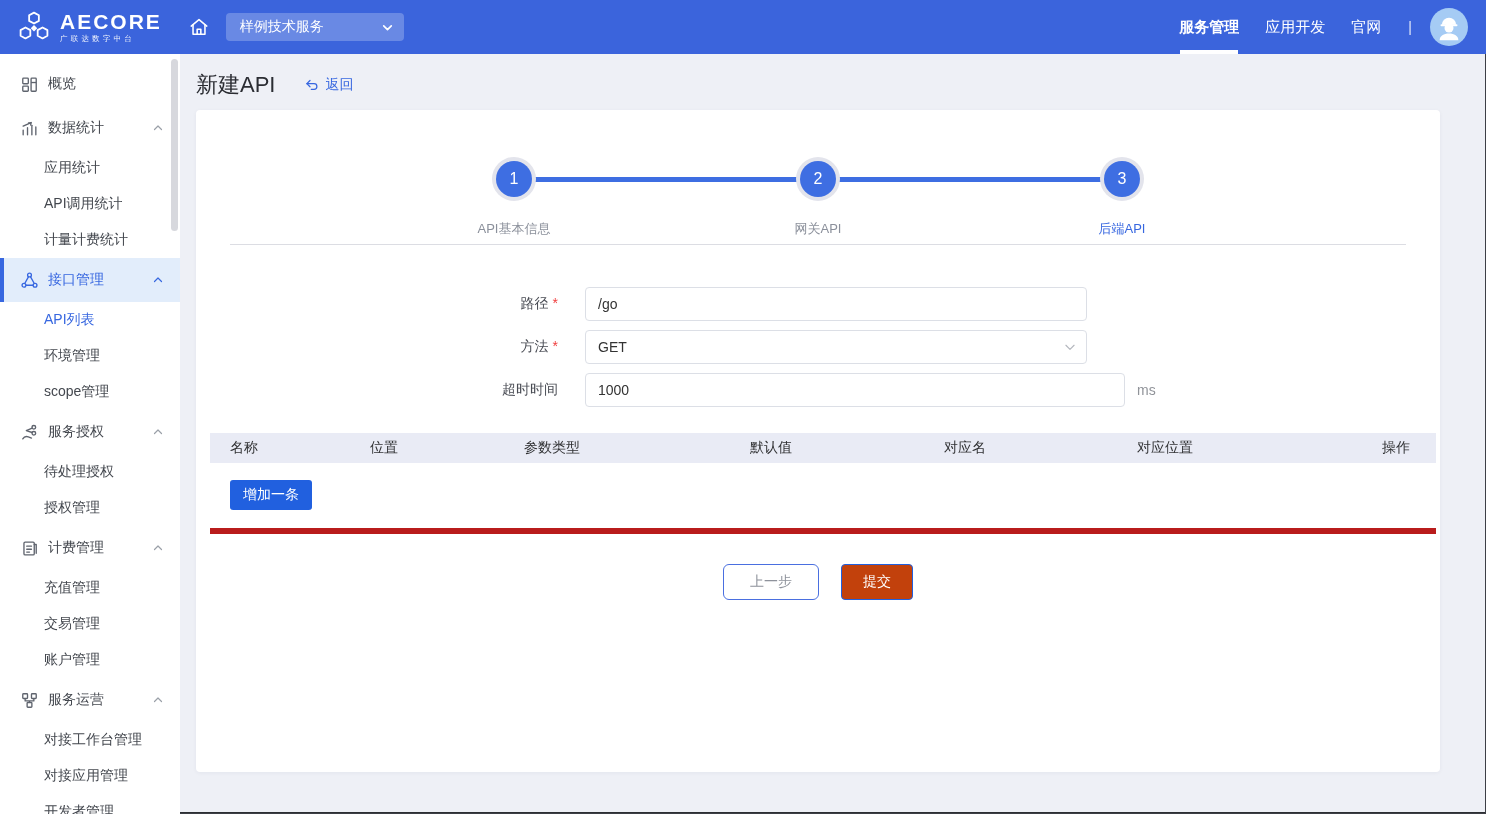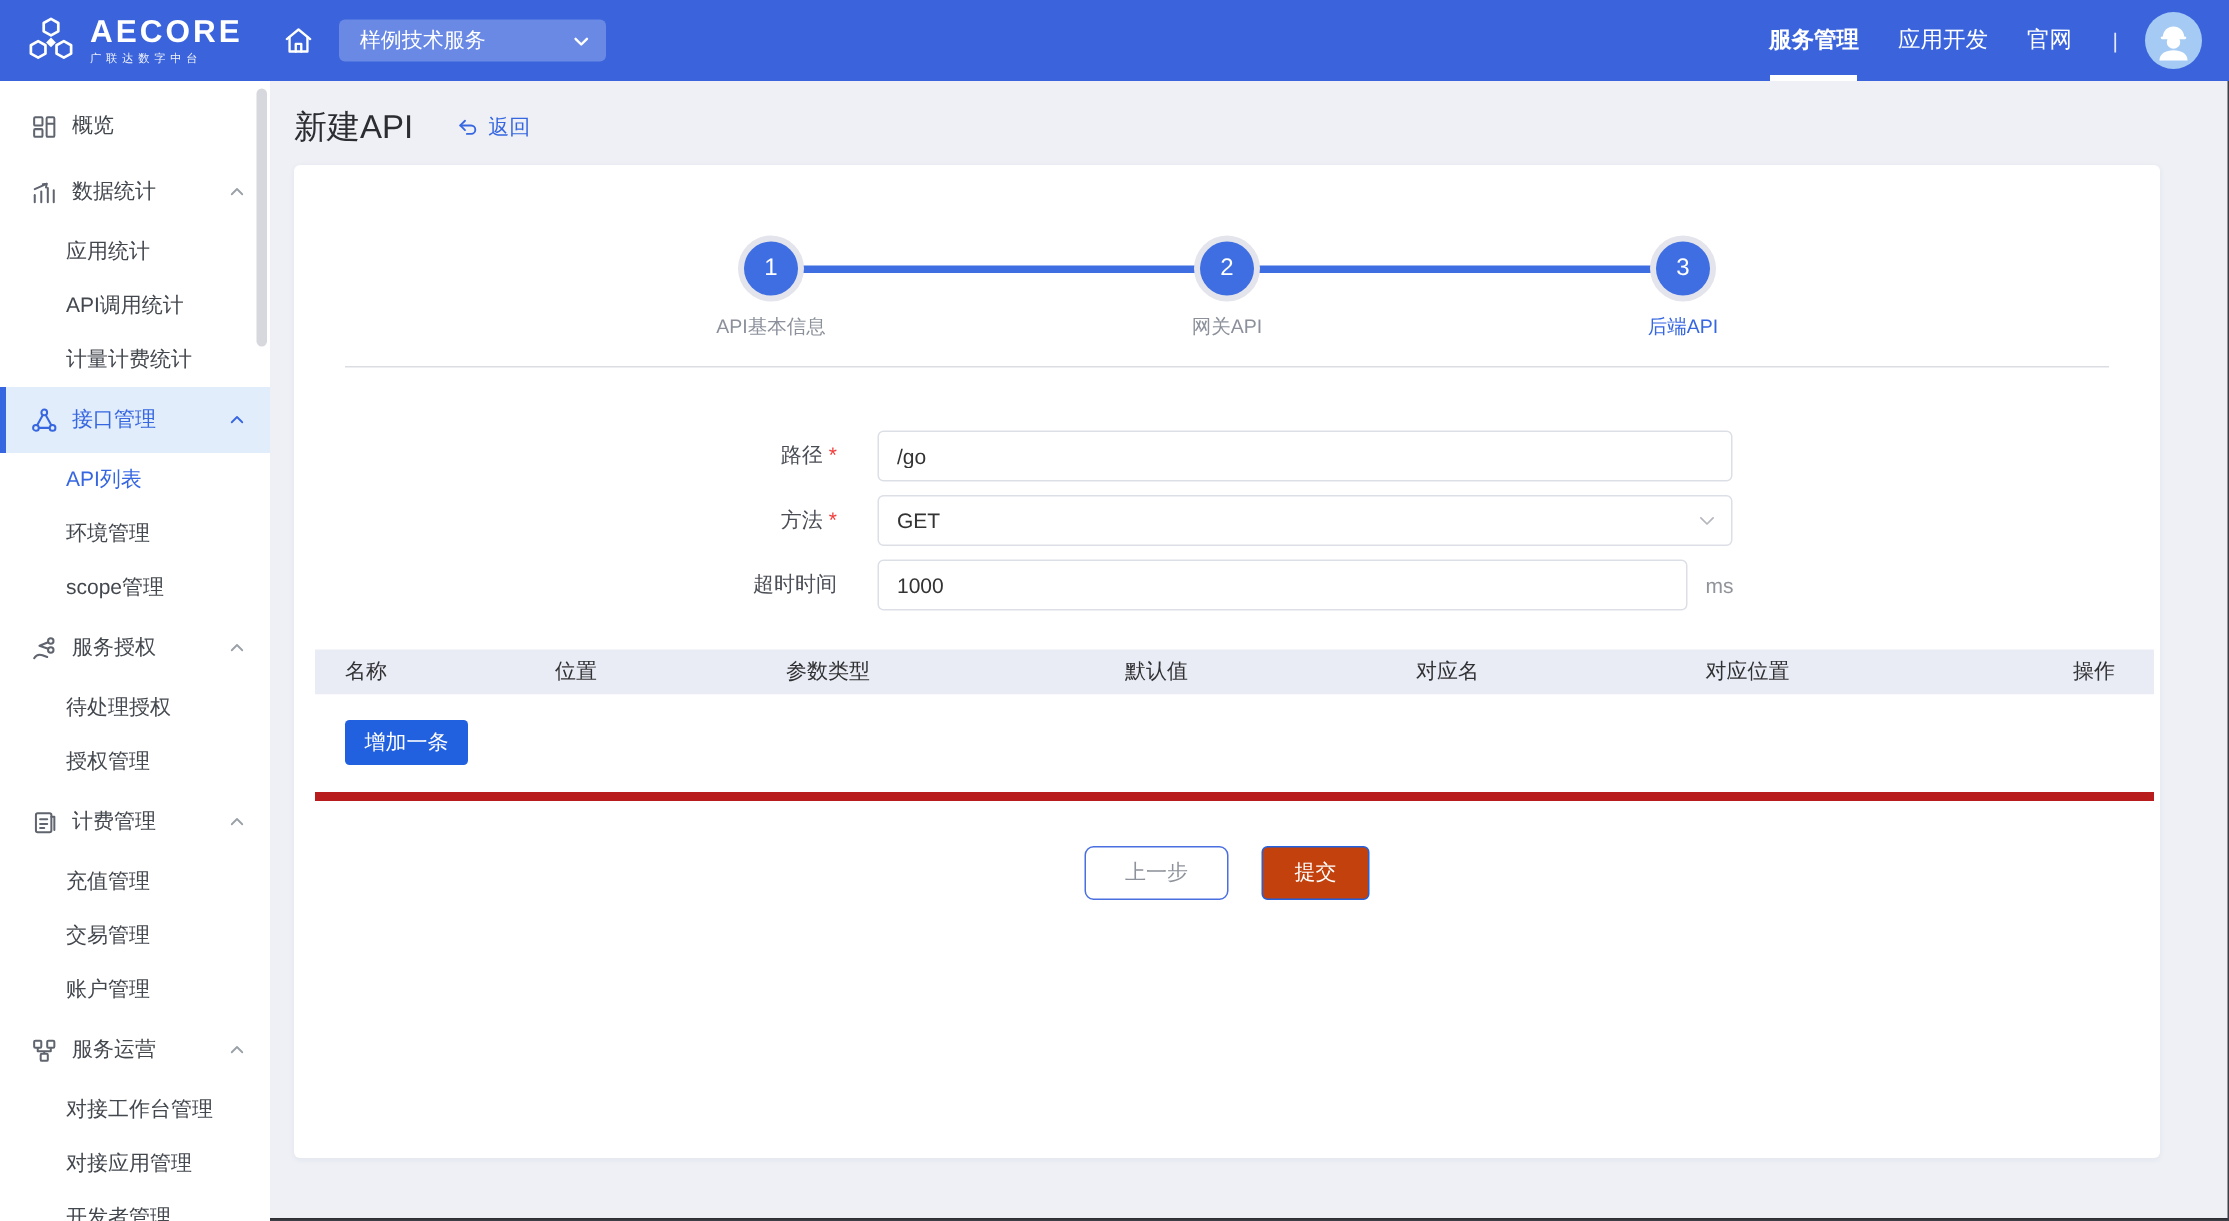--- a/index.html
+++ b/index.html
@@ -49,32 +49,32 @@
   .page-title { font-size:22px; color:#2b2d33; font-weight:500; }
   .back-link { margin-left:30px; display:flex; align-items:center; gap:5px; color:#3767e0; font-size:14px; cursor:pointer; }
   .back-link svg { width:15px; height:15px; }
 
   .card { background:#fff; border-radius:4px; height:662px; box-shadow:0 1px 4px rgba(25,35,80,.05); padding-top:38px; }
 
   
   .steps { display:flex; align-items:center; justify-content:center; position:relative; height:62px; }
   .step { position:relative; width:36px; height:36px; flex:0 0 auto; }
   .step .dot { width:36px; height:36px; border-radius:50%; background:#3e6ee2; color:#fff; font-size:16px; display:flex; align-items:center; justify-content:center; box-shadow:0 0 0 4px #e3e4ec; }
-  .step .st-label { position:absolute; top:48px; left:50%; transform:translateX(-50%); white-space:nowrap; font-size:13px; color:#8b909b; }
+  .step .st-label { position:absolute; top:59px; left:50%; transform:translateX(-50%); white-space:nowrap; font-size:13px; color:#8b909b; }
   .step.active .st-label { color:#3767e0; }
   .step-line { width:270px; height:5px; background:#3e6ee2; border-radius:3px; margin:0 -1px; flex:0 0 auto; }
 
   .hr { margin:34px 34px 0; border-top:1px solid #dcdde3; }
 
   
   .form { margin-top:42px;border-radius:12px; }
   .f-row { display:flex; align-items:center; margin-bottom:9px; }
   .f-label { flex:0 0 362px; text-align:right; font-size:14px; color:#4a4d55; }
   .f-label .req { color:#f03e3e; margin-left:4px; }
-  .f-ctrl { margin-left:27px; width:570px; position:relative; }
+  .f-ctrl { margin-left:27px; width:502px; position:relative; }
   .f-ctrl input { width:100%; height:34px; border:1px solid #dcdfe6; border-radius:4px; padding:0 12px; font-size:14px; color:#333; outline:none; font-family:inherit; background:#fff; }
   .f-ctrl.is-select input { padding-right:30px; }
   .sel-chev { position:absolute; right:10px; top:50%; transform:translateY(-50%); color:#b4b7be; pointer-events:none; display:flex; }
   .sel-chev svg { width:14px; height:14px; }
   .f-suffix { margin-left:12px; font-size:14px; color:#909399; }
   .f-ctrl.short { width:540px; }
 
   
   .ptable { margin:26px 4px 0 14px; }
   .pt-head { display:grid; grid-template-columns:158px 154px 226px 194px 193px 230px 1fr; height:30px; align-items:center; background:#e9ebf5; font-size:14px; color:#303133; }

